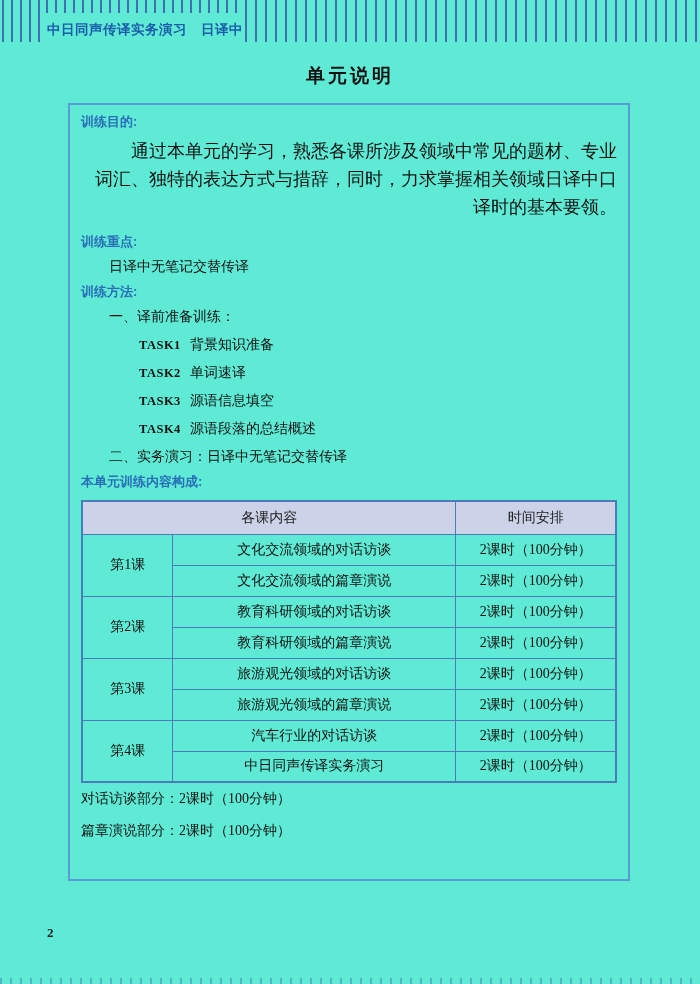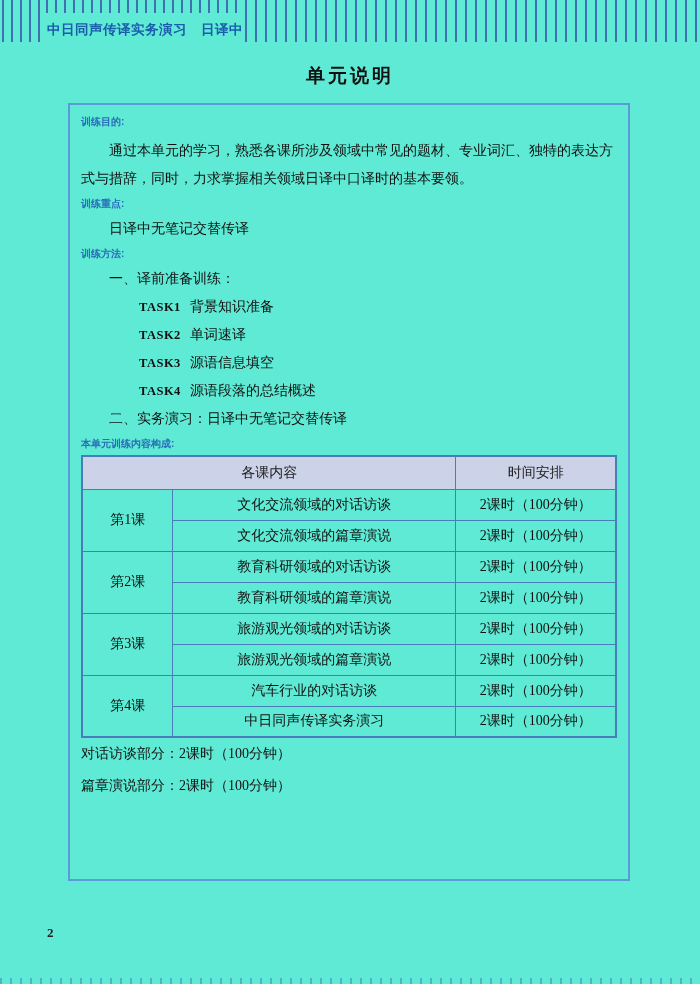--- a/index.html
+++ b/index.html
@@ -33,32 +33,32 @@
     font-size:19px;font-weight:bold;letter-spacing:3px;color:#111;
   }
   
   .unit-box{
     position:absolute;left:68px;top:103px;width:562px;height:778px;
     border:2px solid #5b9bd5;box-sizing:border-box;
     padding:4px 11px 0 11px;
   }
   .blue-h{
     font-family:"Liberation Sans","DejaVu Sans",sans-serif;
-    color:#2a6db8;font-size:10px;font-weight:bold;line-height:22px;margin:0;
+    color:#2a6db8;font-size:13px;font-weight:bold;line-height:22px;margin:0;
   }
   .line{font-size:14px;line-height:28px;margin:0;color:#111;}
   .indent-2{padding-left:28px;}
   .indent-4{padding-left:58px;}
-  .para{margin:4px 0 0 0;text-indent:2em;line-height:28px;font-size:14px;color:#111;}
-  .mt2{margin-top:2px;} .mt6{} .mt8{} .mt10{}
+  .para{margin:4px 0 0 0;text-indent:2em;line-height:28px;font-size:18px;color:#111;text-align:right;}
+  .mt2{margin-top:2px;} .mt6{} .mt8{} .mt10{margin-top:10px;}
   .task-tag{font-size:12.5px;letter-spacing:0.5px;font-weight:bold;}
   .task-label{margin-left:9px;margin-top:20px;}
   
   .content-table{
-    width:100%;border-collapse:collapse;
+    width:100%;border-collapse:collapse;margin-top:7px;
     border:2px solid #4a7cba;table-layout:fixed;
   }
   .content-table th,.content-table td{border:1px solid #4a7cba;box-sizing:border-box;}
   .content-table thead th{
     background:#ccd3e9;height:33px;font-weight:normal;font-size:14px;color:#222;
     font-family:"Liberation Sans","DejaVu Sans",sans-serif;text-align:center;
   }
   .content-table td{
     height:31px;font-size:14px;text-align:center;vertical-align:middle;color:#111;
   }

